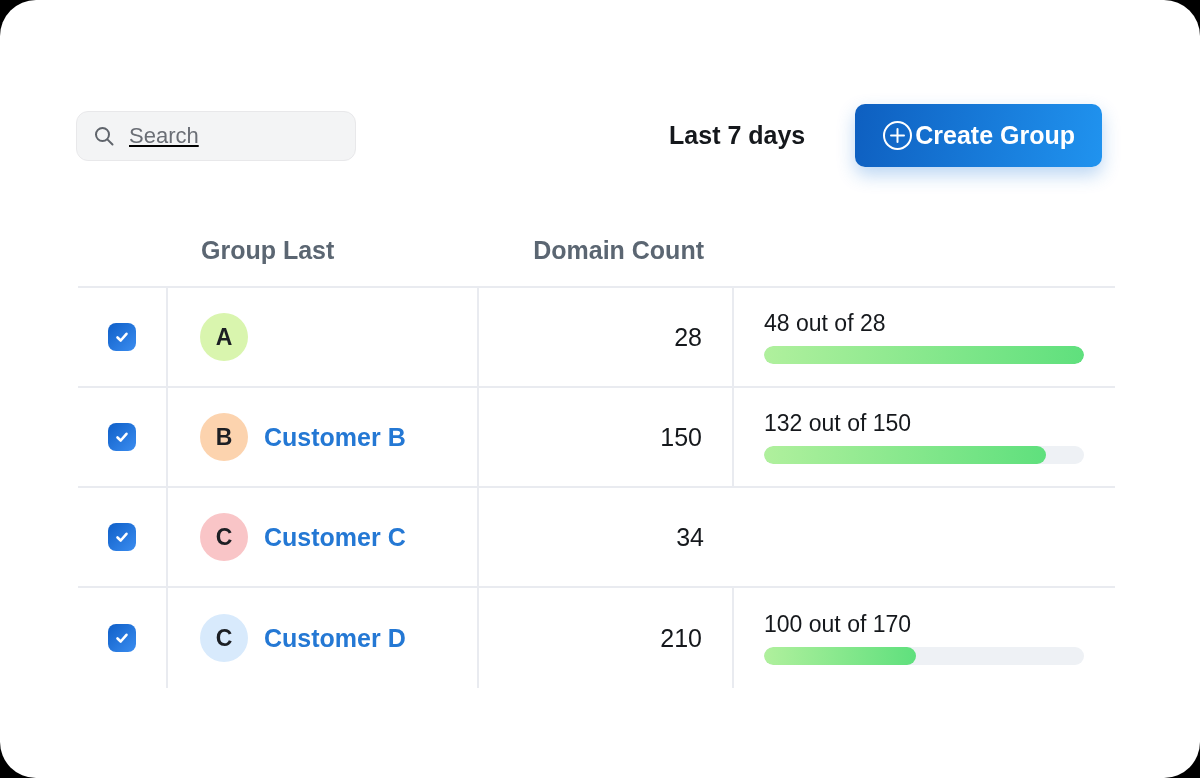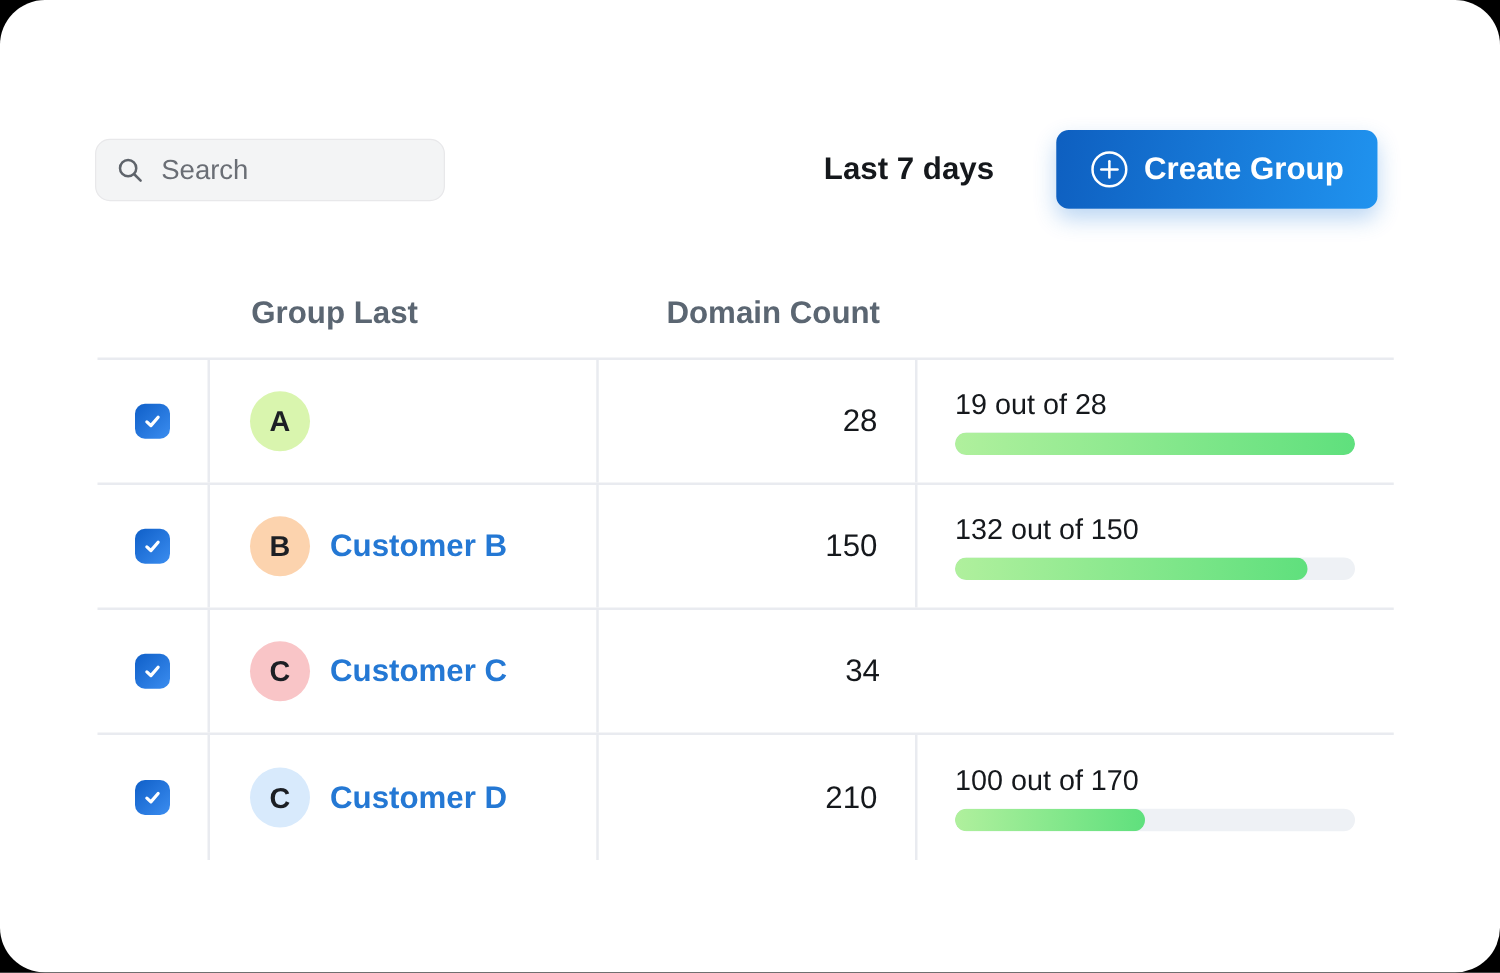--- a/index.html
+++ b/index.html
@@ -44,20 +44,21 @@
   }
   .search-box {
     display: flex;
     align-items: center;
     gap: 14px;
     width: 280px; height: 50px;
     background: var(--search-bg);
     border: 1px solid var(--search-border);
     border-radius: 12px;
     padding: 0 16px;
+    text-decoration: underline;
   }
   .search-box svg { flex: 0 0 auto; }
   .search-box input {
     border: none; outline: none; background: transparent;
     font-family: "Liberation Sans", sans-serif;
     font-size: 22px;
     color: var(--search-text);
     width: 100%;
   }
   .search-box input::placeholder { color: var(--search-text); opacity: 1; }
@@ -68,21 +69,21 @@
     gap: 50px;
   }
   .date-range {
     font-size: 25px;
     font-weight: 600;
     color: var(--text-dark);
   }
   .create-group-btn {
     display: flex;
     align-items: center;
-    gap: 12px;
+    gap: 2px;
     height: 63px;
     padding: 0 27px;
     border: none;
     border-radius: 10px;
     background: linear-gradient(100deg, var(--button-start) 0%, var(--button-end) 100%);
     color: #ffffff;
     font-family: "Liberation Sans", sans-serif;
     font-size: 25px;
     font-weight: 600;
     cursor: pointer;
@@ -210,21 +211,21 @@
     <div class="cell col-name">
       <span class="avatar" style="background: rgb(217, 245, 174);">
         <span class="avatar-letter">A</span>
       </span>
     </div>
     <div class="cell col-count">
       <span class="count-value">28</span>
     </div>
     <div class="cell col-dmarc">
       <div class="dmarc-wrap">
-        <div class="enf-label">19 out of 28</div>
+        <div class="enf-label">48 out of 28</div>
         <div class="progress-track">
           <div class="progress-fill" style="width: 100%;"></div>
         </div>
       </div>
     </div>
   </div>
 
   <div class="trow body-row">
     <div class="cell col-check">
       <span class="checkbox" aria-checked="true">

